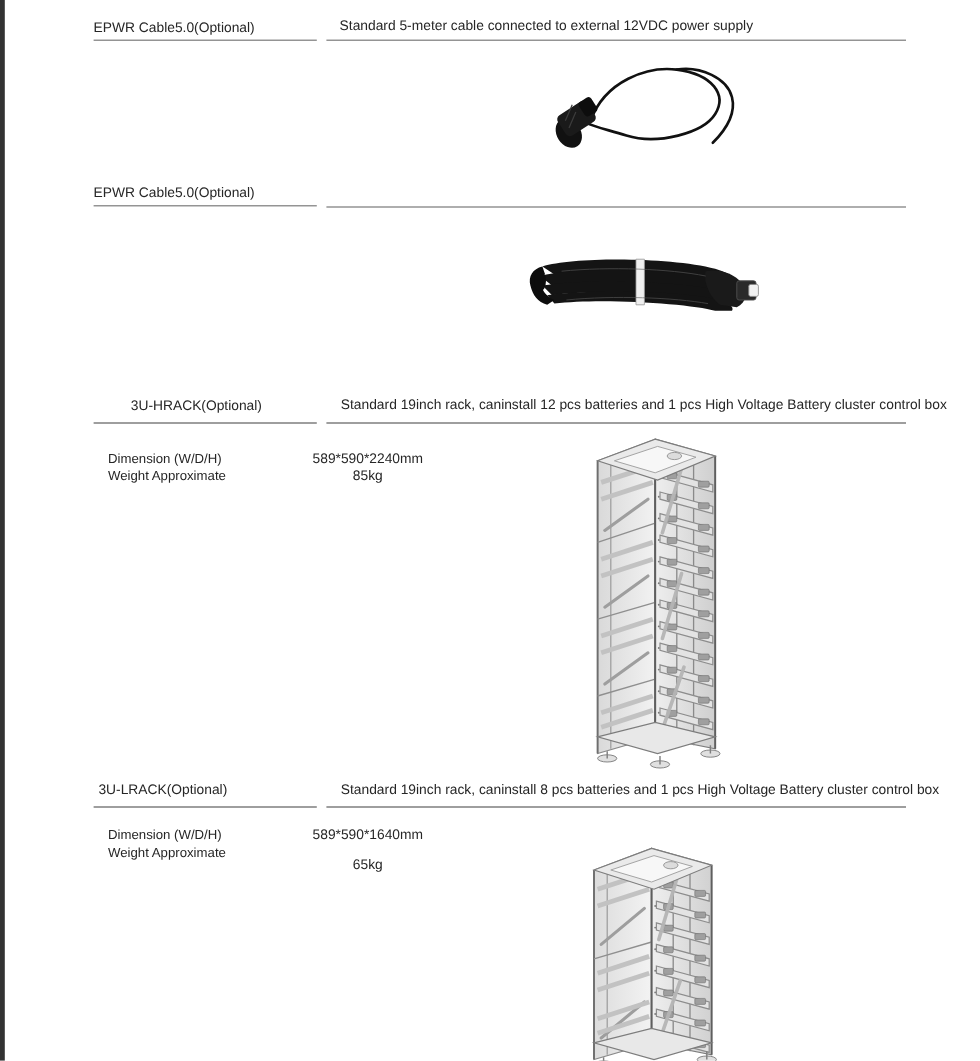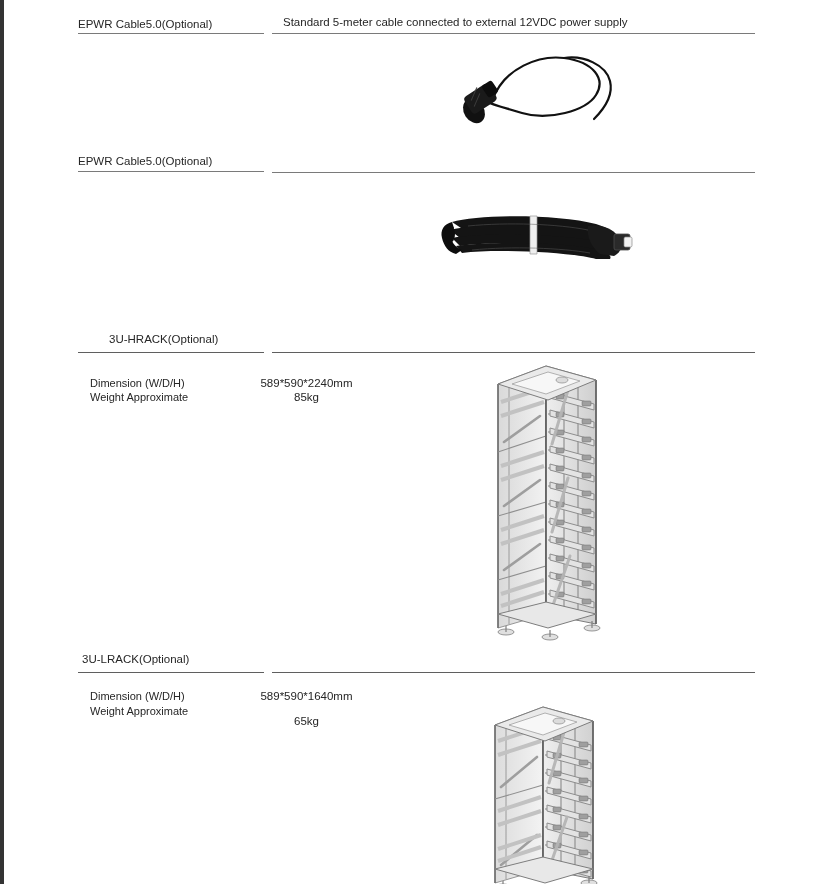--- a/index.html
+++ b/index.html
@@ -143,20 +143,21 @@
       <g stroke="#5a5a5a" stroke-width="0.8" fill="none" opacity="0.65">
         <path d="M30 22 C 70 18, 120 20, 150 26"></path>
         <path d="M34 46 C 74 42, 124 44, 152 49"></path>
       </g>
     </svg>
   </div>
 
   <div class="txt" style="left:82px; top:316px;margin-left:27px;">3U-HRACK(Optional)</div>
   <div class="rule thick" style="left:78px; top:336px; width:186px;"></div>
 
+  <div class="txt" style="left:284px; top:315px;">Standard 19inch rack, caninstall 12 pcs batteries  and 1 pcs High Voltage Battery cluster control box</div>
   <div class="rule thick" style="left:272px; top:336px; width:483px;"></div>
 
   <div class="spec-label" style="left:90px; top:360px;">Dimension (W/D/H)</div>
   <div class="spec-value" style="left:240px; top:360px; width:133px;">589*590*2240mm</div>
 
   <div class="spec-label" style="left:90px; top:374px;">Weight Approximate</div>
   <div class="spec-value" style="left:240px; top:374px; width:133px;">85kg</div>
 
   <div class="fig" style="left:490px; top:340px;">
     <svg width="122" height="288" viewBox="0 0 122 288" xmlns="http://www.w3.org/2000/svg">
@@ -285,20 +286,21 @@
         <line x1="16" y1="270" x2="16" y2="276"></line>
         <line x1="60" y1="274" x2="60" y2="281"></line>
         <line x1="102" y1="265" x2="102" y2="272"></line>
       </g>
     </svg>
   </div>
 
   <div class="txt" style="left:82px; top:636px;">3U-LRACK(Optional)</div>
   <div class="rule thick" style="left:78px; top:656px; width:186px;"></div>
 
+  <div class="txt" style="left:284px; top:636px;">Standard 19inch rack, caninstall 8 pcs batteries  and 1 pcs High Voltage Battery cluster control box</div>
   <div class="rule thick" style="left:272px; top:656px; width:483px;"></div>
 
   <div class="spec-label" style="left:90px; top:673px;">Dimension (W/D/H)</div>
   <div class="spec-value" style="left:240px; top:673px; width:133px;">589*590*1640mm</div>
 
   <div class="spec-label" style="left:90px; top:688px;">Weight Approximate</div>
   <div class="spec-value" style="left:240px; top:688px; width:133px;margin-top:10px;">65kg</div>
 
   <div class="fig" style="left:485px; top:683px;">
     <svg width="124" height="198" viewBox="0 0 124 198" xmlns="http://www.w3.org/2000/svg">

